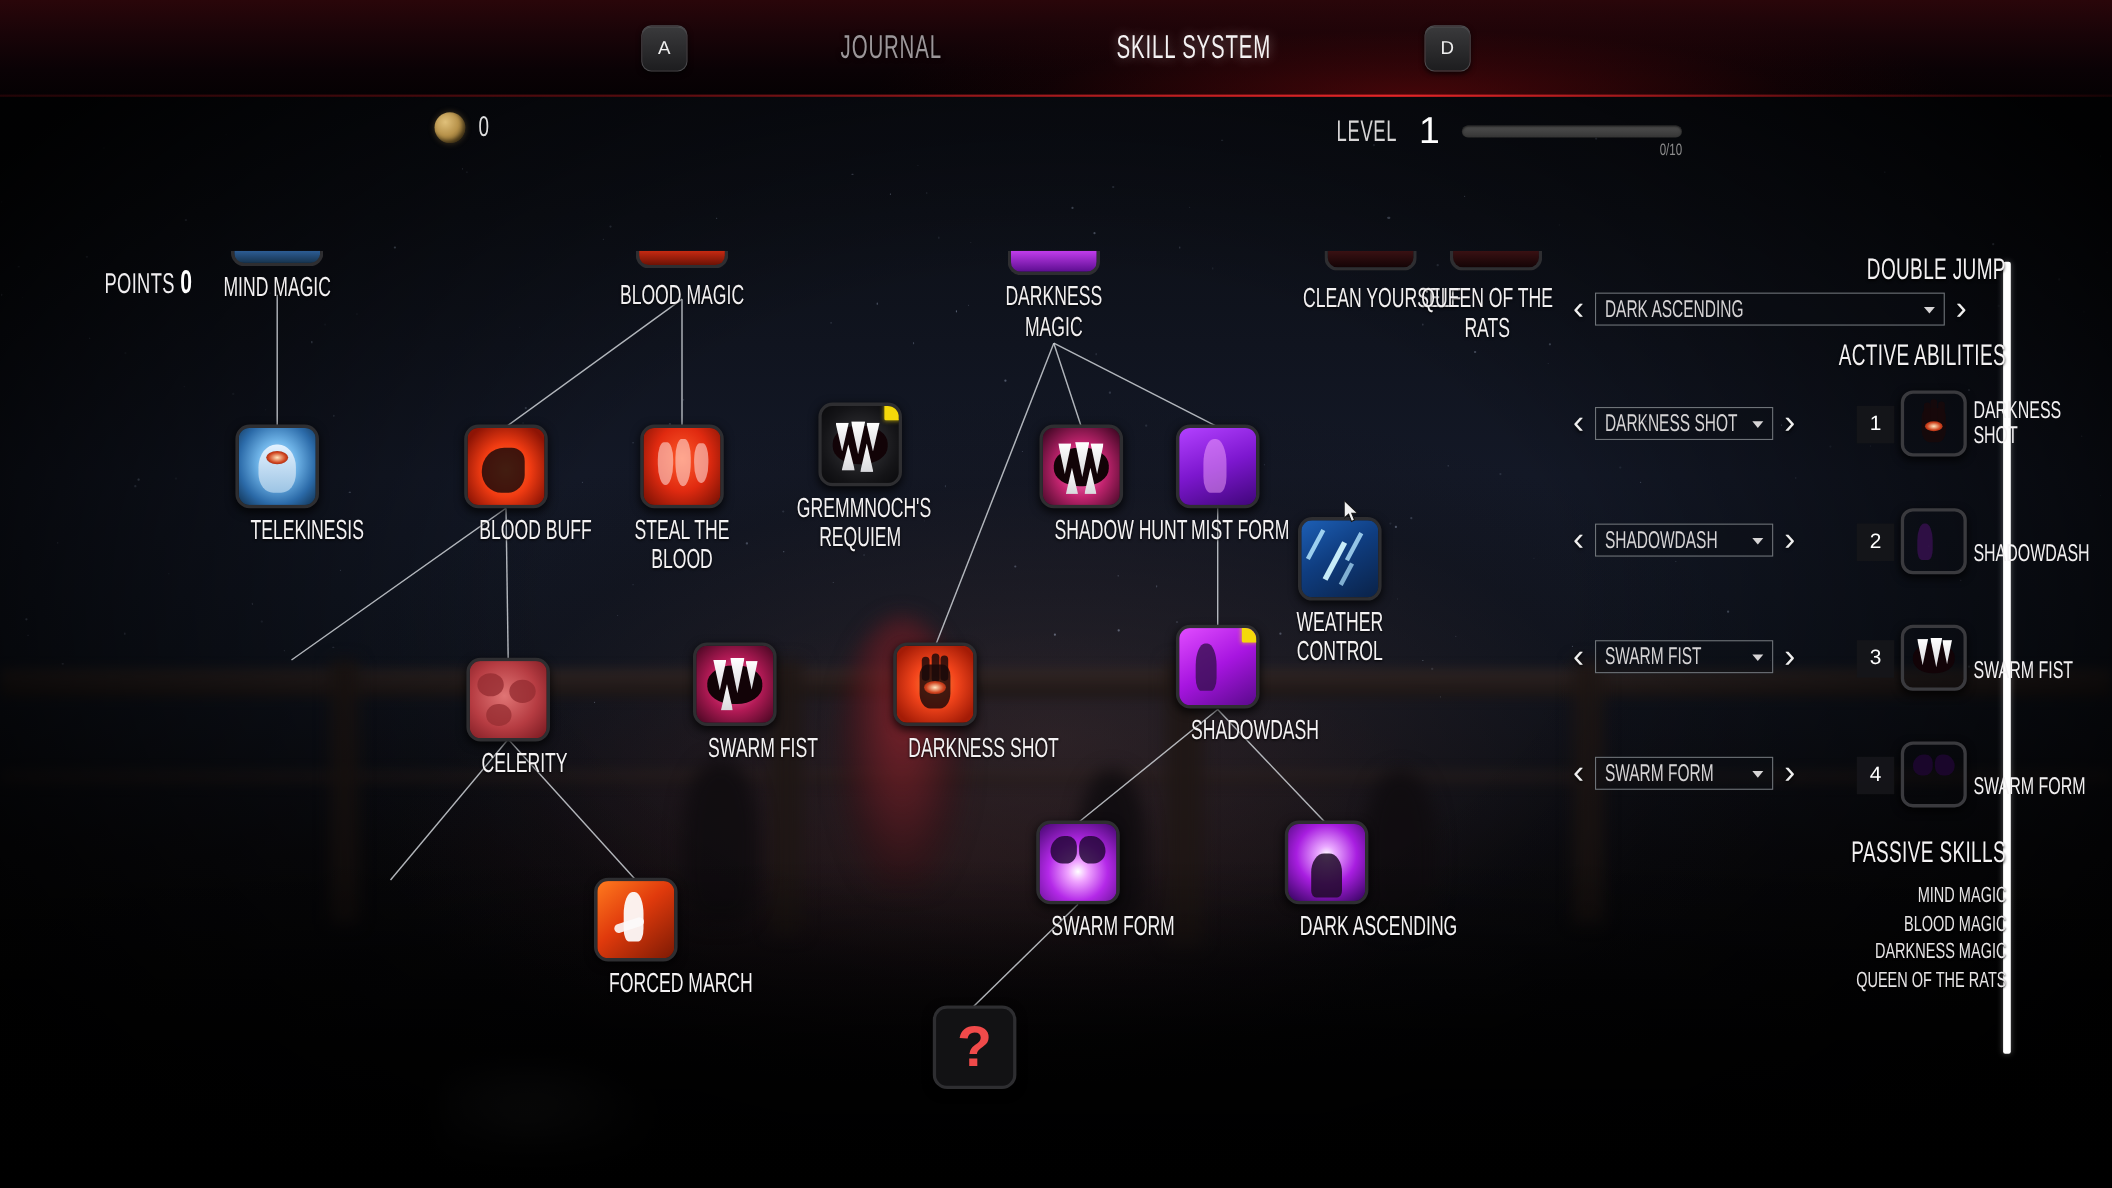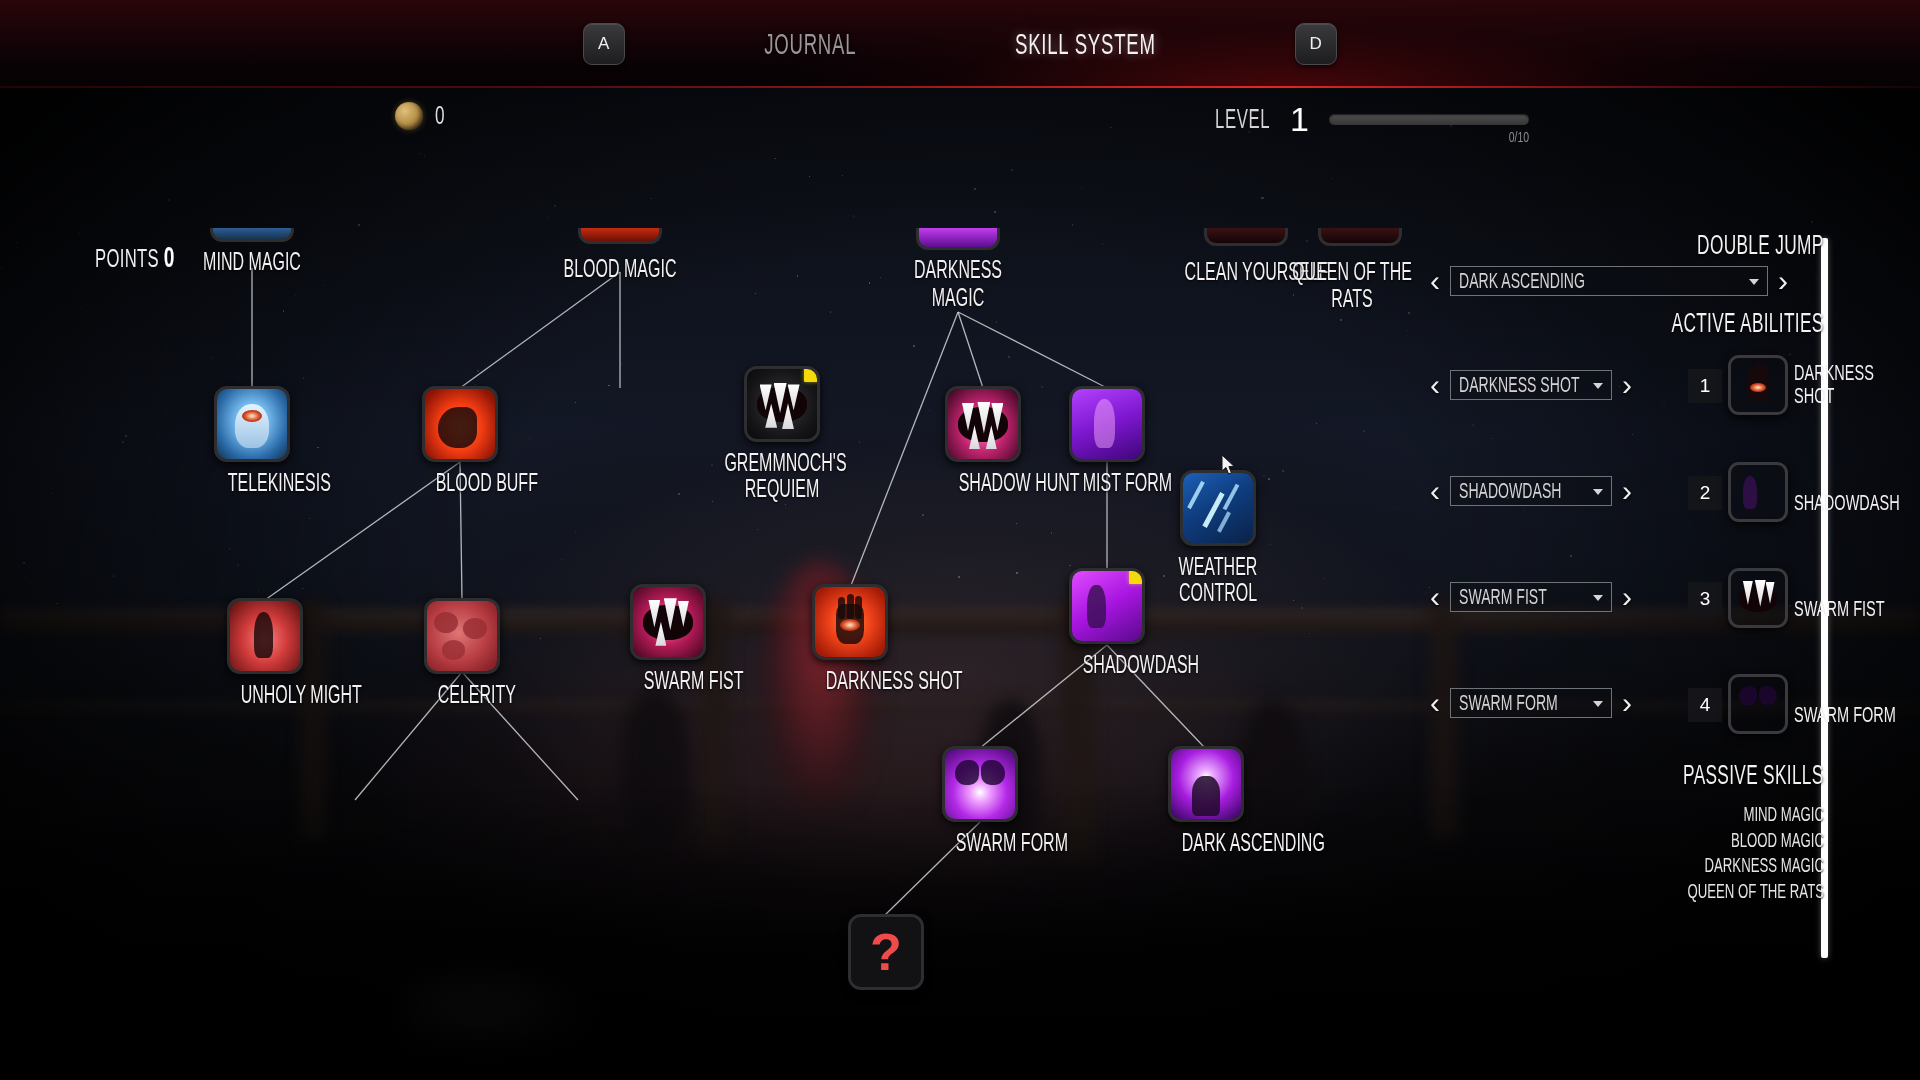--- a/index.html
+++ b/index.html
@@ -522,20 +522,29 @@
     </div>
 
     <div class="node" style="left:422px;top:386px;">
       <div class="icon">
         <div class="art art-blood-buff"></div>
         <div class="sil" style="left:18%;top:26%;width:56%;height:58%;border-radius:52% 30% 40% 46%;"></div>
       </div>
       <div class="nlabel">BLOOD BUFF</div>
     </div>
 
+    <div class="node" style="left:582px;top:386px;">
+      <div class="icon">
+        <div class="art art-steal"></div>
+        <div class="sil" style="left:18%;top:18%;width:20%;height:56%;border-radius:40% 40% 50% 50%;background:rgba(255,230,225,.55);"></div>
+        <div class="sil" style="left:42%;top:14%;width:20%;height:62%;border-radius:40% 40% 50% 50%;background:rgba(255,230,225,.55);"></div>
+        <div class="sil" style="left:66%;top:20%;width:18%;height:52%;border-radius:40% 40% 50% 50%;background:rgba(255,230,225,.55);"></div>
+      </div>
+      <div class="nlabel wrap">STEAL THE BLOOD</div>
+    </div>
 
     <div class="node" style="left:744px;top:366px;">
       <div class="icon">
         <div class="art art-gremm"></div>
         <div class="maw"></div>
         <div class="fang" style="left:18%;top:22%;width:12px;height:26px;"></div>
         <div class="fang" style="left:38%;top:20%;width:13px;height:30px;"></div>
         <div class="fang" style="left:58%;top:22%;width:12px;height:26px;"></div>
         <div class="fang down" style="left:26%;bottom:16%;width:12px;height:24px;"></div>
         <div class="fang down" style="left:50%;bottom:14%;width:12px;height:26px;"></div>
@@ -569,27 +578,20 @@
       <div class="icon">
         <div class="art art-weather"></div>
         <div class="sil" style="left:16%;top:10%;width:4px;height:30px;background:rgba(180,230,255,.85);transform:rotate(28deg);"></div>
         <div class="sil" style="left:40%;top:26%;width:5px;height:38px;background:rgba(210,245,255,.95);transform:rotate(28deg);"></div>
         <div class="sil" style="left:66%;top:14%;width:4px;height:28px;background:rgba(180,230,255,.8);transform:rotate(28deg);"></div>
         <div class="sil" style="left:56%;top:54%;width:4px;height:22px;background:rgba(180,230,255,.7);transform:rotate(28deg);"></div>
       </div>
       <div class="nlabel wrap">WEATHER CONTROL</div>
     </div>
 
-    <div class="node" style="left:227px;top:598px;">
-      <div class="icon">
-        <div class="art art-unholy"></div>
-        <div class="sil" style="left:34%;top:16%;width:28%;height:66%;border-radius:46% 46% 24% 24%;"></div>
-      </div>
-      <div class="nlabel">UNHOLY MIGHT</div>
-    </div>
 
     <div class="node" style="left:424px;top:598px;">
       <div class="icon">
         <div class="art art-celerity"></div>
         <div class="sil" style="left:10%;top:16%;width:34%;height:30%;border-radius:50%;background:rgba(150,45,50,.8);"></div>
         <div class="sil" style="left:52%;top:24%;width:34%;height:30%;border-radius:50%;background:rgba(150,45,50,.8);"></div>
         <div class="sil" style="left:22%;top:56%;width:32%;height:28%;border-radius:50%;background:rgba(150,45,50,.75);"></div>
       </div>
       <div class="nlabel">CELERITY</div>
     </div>
@@ -621,20 +623,28 @@
     <div class="node" style="left:1069px;top:568px;">
       <div class="icon">
         <div class="art art-shadowdash"></div>
         <div class="sil" style="left:22%;top:20%;width:26%;height:62%;border-radius:46% 46% 28% 28%;background:rgba(55,16,80,.8);"></div>
         <div class="badge"></div>
       </div>
       <div class="nlabel">SHADOWDASH</div>
     </div>
 
 
+    <div class="node" style="left:540px;top:798px;">
+      <div class="icon">
+        <div class="art" style="background:linear-gradient(140deg,#ff7a1e 0%, #e03a0c 45%, #7d1a04 100%);"></div>
+        <div class="sil" style="left:34%;top:14%;width:26%;height:64%;border-radius:44% 44% 26% 26%;background:rgba(252,250,250,.95);"></div>
+        <div class="sil" style="left:22%;top:52%;width:40%;height:12%;border-radius:8px;background:rgba(252,250,250,.9);transform:rotate(-18deg);"></div>
+      </div>
+      <div class="nlabel">FORCED MARCH</div>
+    </div>
 
     <div class="node" style="left:942px;top:746px;">
       <div class="icon">
         <div class="art art-swarmform"></div>
         <div class="sil" style="left:14%;top:16%;width:34%;height:36%;border-radius:60% 40% 46% 50%;background:rgba(30,6,50,.82);"></div>
         <div class="sil" style="left:52%;top:16%;width:34%;height:36%;border-radius:40% 60% 50% 46%;background:rgba(30,6,50,.82);"></div>
       </div>
       <div class="nlabel">SWARM FORM</div>
     </div>
 

